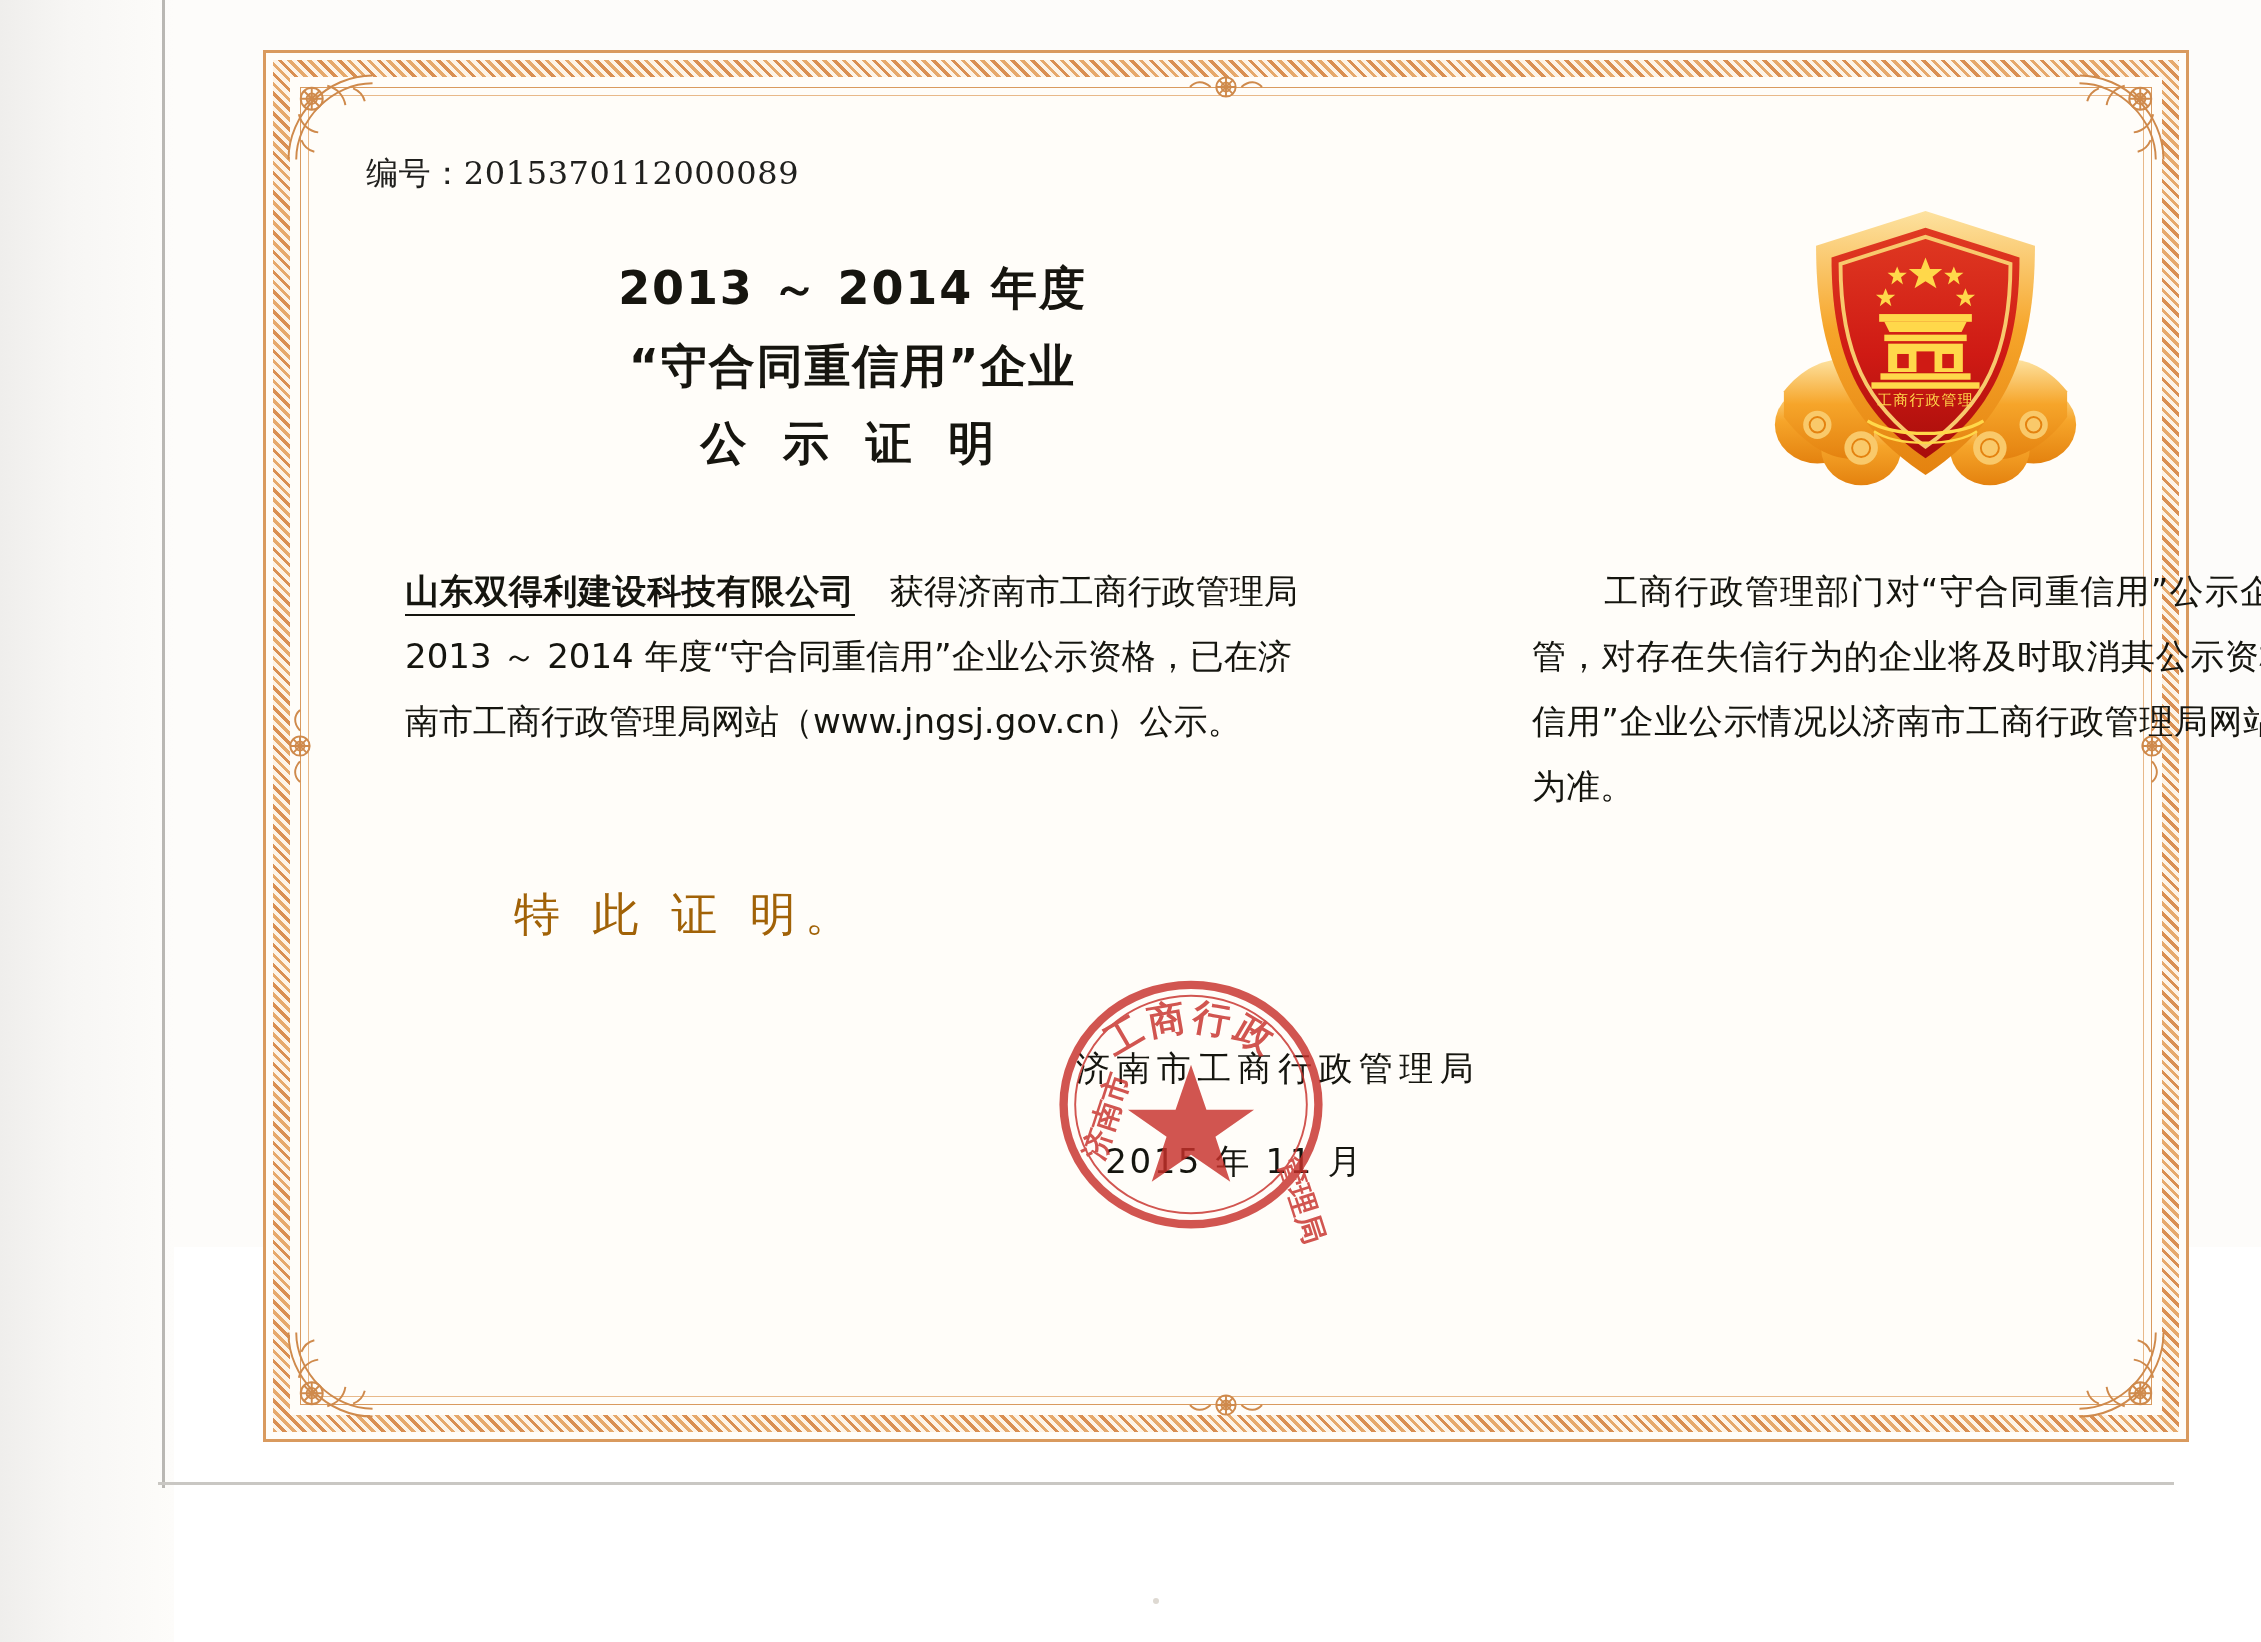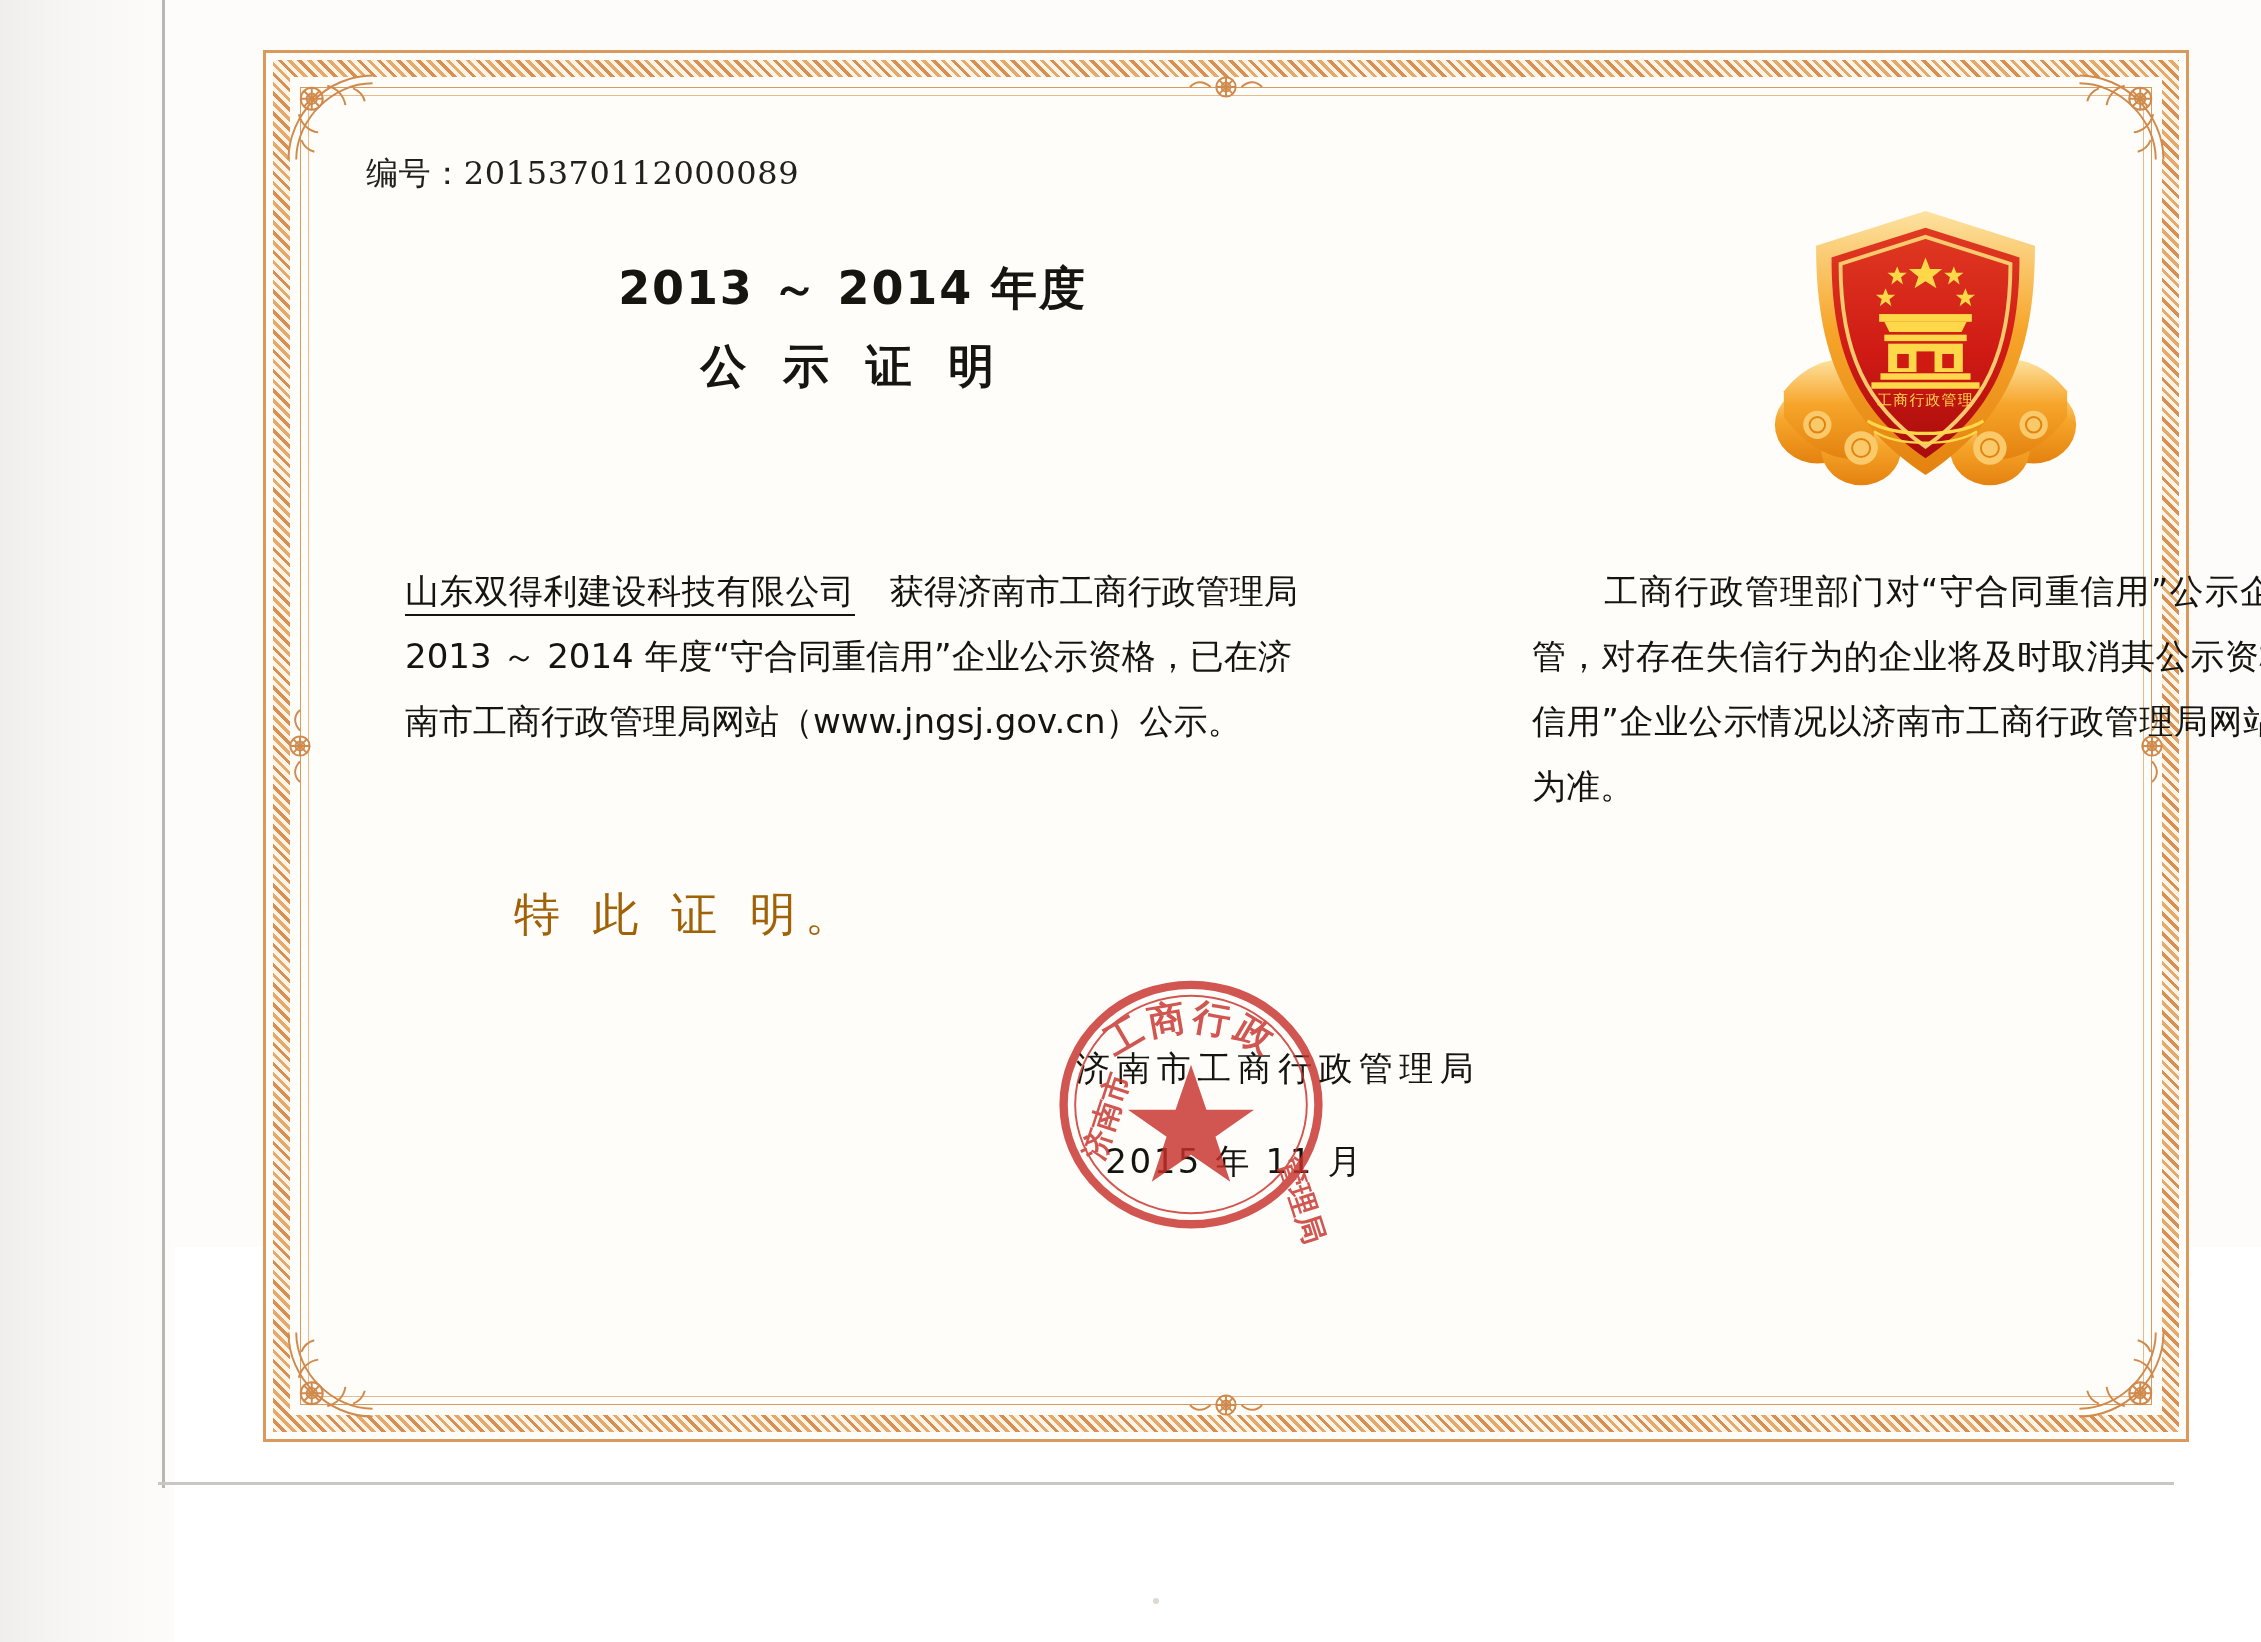--- a/index.html
+++ b/index.html
@@ -169,21 +169,21 @@
     position: absolute;
     left: 84px;
     top: 451px;
     width: 908px;
     font-family: "DejaVu Sans", "Liberation Sans", sans-serif;
     font-size: 34px;
     line-height: 65px;
     color: #15150f;
   }
   .company {
-    font-weight: 400;
+    font-weight: 700;
     border-bottom: 2.6px solid #15150f;
     padding-bottom: 2.6px;
     letter-spacing: 0.6px;
   }
   .gained {
     margin-left: 35px;
   }
   .special-note {
     position: absolute;
     left: 193px;
@@ -353,20 +353,21 @@
     </svg>
 
     <div class="content">
 
       <div class="serial">
         <span>编号：</span><span>2015370112000089</span>
       </div>
 
       <div class="title-block">
         <div class="title-line1">2013 ～ 2014 年度</div>
+        <div class="title-line2">“守合同重信用”企业</div>
         <div class="title-line3">公 示 证 明</div>
       </div>
 
       <svg class="emblem" viewBox="0 0 480 540">
         <defs>
           <linearGradient id="gold" x1="0" y1="0" x2="0" y2="1">
             <stop offset="0%" stop-color="#fde2a0"></stop>
             <stop offset="45%" stop-color="#f6a52a"></stop>
             <stop offset="100%" stop-color="#e4820f"></stop>
           </linearGradient>

